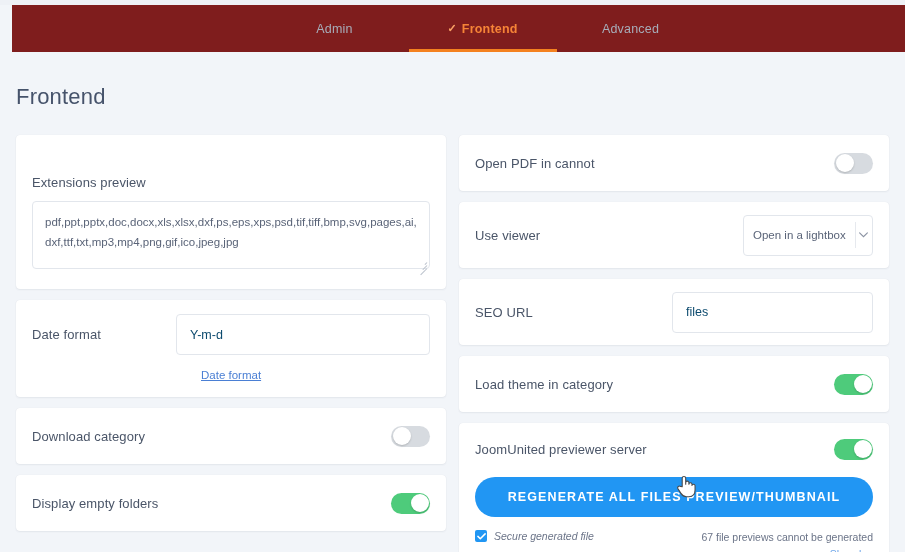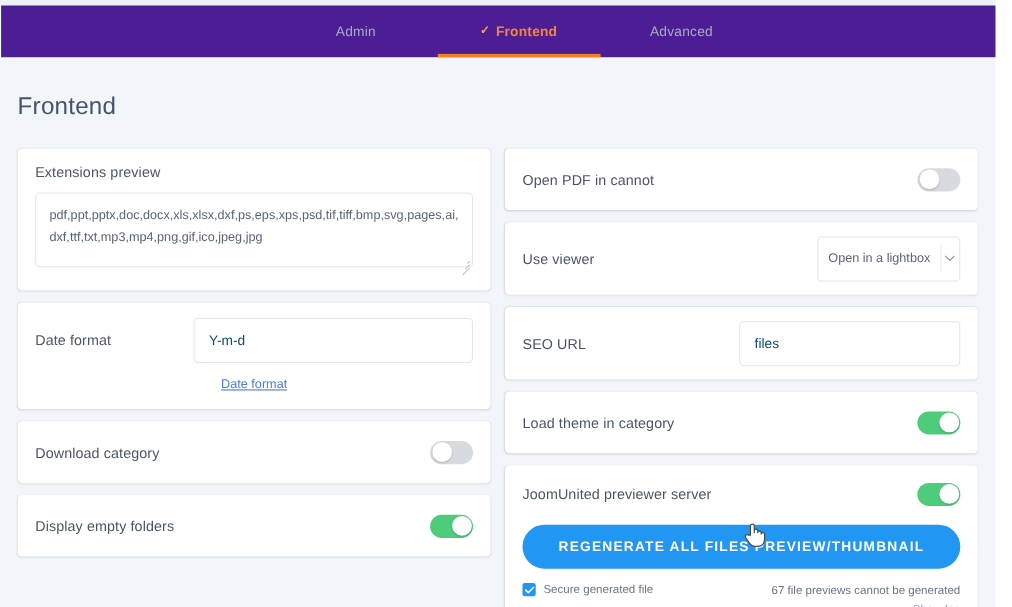--- a/index.html
+++ b/index.html
@@ -29,24 +29,24 @@
     position: absolute;
     top: 0; left: 0;
     width: 905px;
     height: 5px;
     background: #eef1f6;
   }
 
   
   .tabbar {
     position: absolute;
-    top: 5px; left: 1px;
+    top: 5px; left: 12px;
     width: 905px;
     height: 47px;
-    background: #4c1d95;
+    background: #7f1d1d;
     display: flex;
     align-items: flex-start;
     justify-content: center;
     padding-left: 36px;
   }
   .tabs {
     display: flex;
     align-items: flex-start;
     gap: 0px;
     height: 47px;
@@ -141,21 +141,21 @@
   }
 
   .label {
     font-size: 13px;
     color: #4a5568;
     letter-spacing: .1px;
   }
 
   
   .card-extensions { padding: 14px 16px 16px 16px; }
-  .card-extensions .label { display: block; margin-bottom: 11px; }
+  .card-extensions .label { display: block; margin-bottom: 11px; margin-top: 26px; }
 
   .textarea {
     position: relative;
     width: 100%;
     height: 68px;
     border: 1px solid #e2e6ec;
     border-radius: 4px;
     padding: 10px 12px;
     font-size: 11.5px;
     line-height: 1.75;
@@ -281,21 +281,21 @@
     font-family: "Liberation Sans", sans-serif;
     margin-top: 2px;
   }
 
   .previewer-footer {
     display: flex;
     align-items: flex-start;
     justify-content: space-between;
     margin-top: 13px;
   }
-  .checkline { display: flex; align-items: flex-end; gap: 7px; }
+  .checkline { display: flex; align-items: flex-end; gap: 7px; font-style: italic; }
   .checkbox {
     width: 12px; height: 12px;
     border-radius: 2px;
     background: #2196f3;
     display: flex;
     align-items: center;
     justify-content: center;
     cursor: pointer;
     flex: none;
   }

